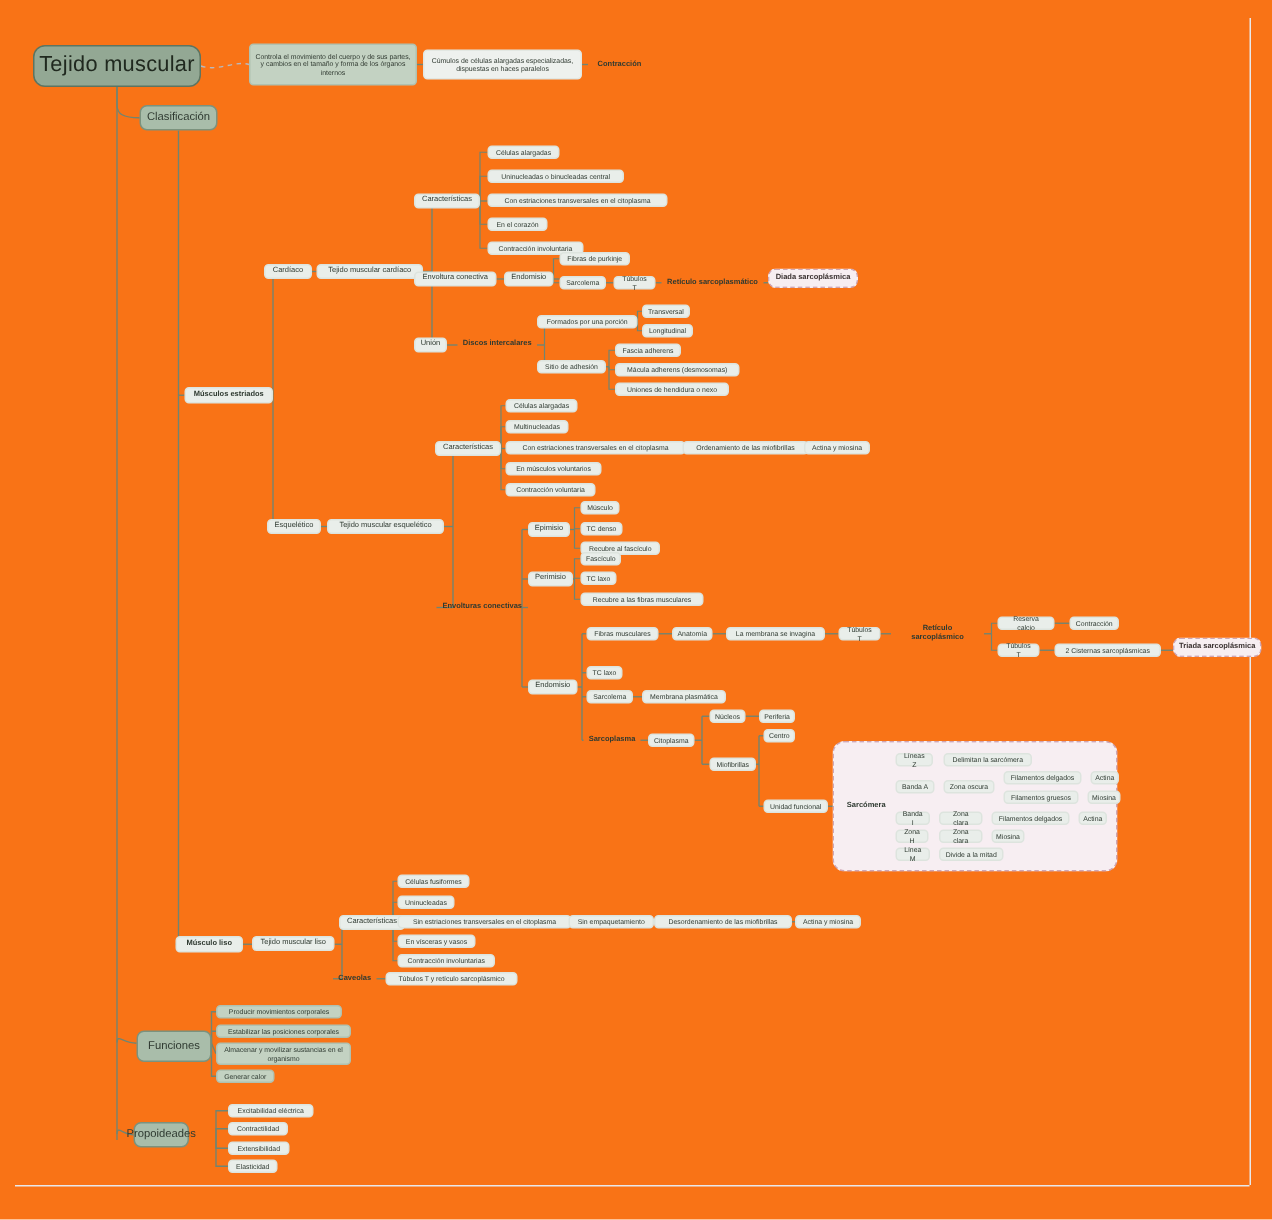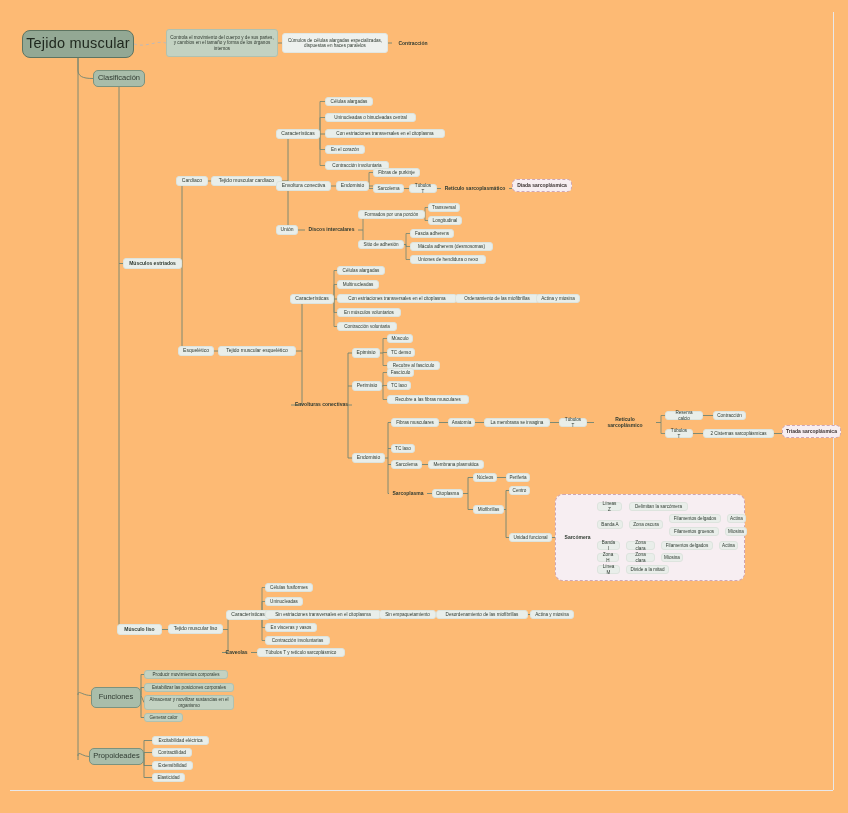--- a/index.html
+++ b/index.html
@@ -5,21 +5,21 @@
   * { box-sizing: border-box; }
   html, body {
     margin: 0; padding: 0;
     background: #ffffff;
     font-family: "Liberation Sans", sans-serif;
   }
   #canvas {
     position: relative;
     width: 848px;
     height: 813px;
-    background: #fdba74;
+    background: #f97316;
     overflow: hidden;
   }
   
   #page-right-rule {
     position: absolute; top: 12px; left: 833px;
     width: 1px; height: 778px;
     background: #e8e8ea;
   }
   #page-bottom-rule {
     position: absolute; left: 10px; top: 790px;
@@ -259,21 +259,21 @@
   <div id="groups">
       <div class="group-box" style="left: 555px; top: 494px; width: 190px; height: 87px;"></div>
     </div>
   <div id="nodes">
       <div class="node n-root" style="left: 22px; top: 30px; width: 112px; height: 28px;">Tejido muscular</div>
       <div class="node n-desc" style="left: 166px; top: 29px; width: 112px; height: 28px;">Controla el movimiento del cuerpo y de sus partes, y cambios en el tamaño y forma de los órganos internos</div>
       <div class="node n-desc2" style="left: 282px; top: 33px; width: 106px; height: 20px;">Cúmulos de células alargadas especializadas, dispuestas en haces paralelos</div>
       <div class="node n-plain n-bold" style="left: 392px; top: 38px; width: 42px; height: 11px;">Contracción</div>
       <div class="node n-l1" style="left: 93px; top: 70px; width: 52px; height: 17px;">Clasificación</div>
       <div class="node n-l1" style="left: 91px; top: 687px; width: 50px; height: 21px;">Funciones</div>
-      <div class="node n-l1" style="left: 89px; top: 748px; width: 55px; height: 17px;">Propoideades</div>
+      <div class="node n-l1" style="left: 89px; top: 748px; width: 37px; height: 17px;">Propoideades</div>
       <div class="node n-mid n-bold" style="left: 123px; top: 258px; width: 59px; height: 11px;">Músculos estriados</div>
       <div class="node n-mid n-bold" style="left: 117px; top: 624px; width: 45px; height: 11px;">Músculo liso</div>
       <div class="node n-mid" style="left: 176px; top: 176px; width: 32px; height: 10px;">Cardíaco</div>
       <div class="node n-mid" style="left: 211px; top: 176px; width: 71px; height: 10px;">Tejido muscular cardíaco</div>
       <div class="node n-mid" style="left: 276px; top: 129px; width: 44px; height: 10px;">Características</div>
       <div class="node n-leaf" style="left: 325px; top: 97px; width: 48px; height: 9px;">Células alargadas</div>
       <div class="node n-leaf" style="left: 325px; top: 113px; width: 91px; height: 9px;">Uninucleadas o binucleadas central</div>
       <div class="node n-leaf" style="left: 325px; top: 129px; width: 120px; height: 9px;">Con estriaciones transversales en el citoplasma</div>
       <div class="node n-leaf" style="left: 325px; top: 145px; width: 40px; height: 9px;">En el corazón</div>
       <div class="node n-leaf" style="left: 325px; top: 161px; width: 64px; height: 9px;">Contracción involuntaria</div>

